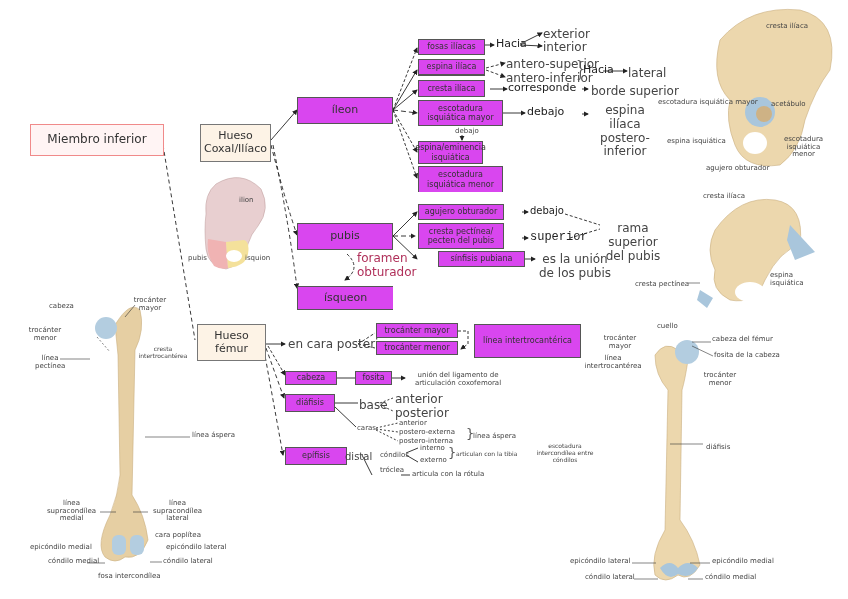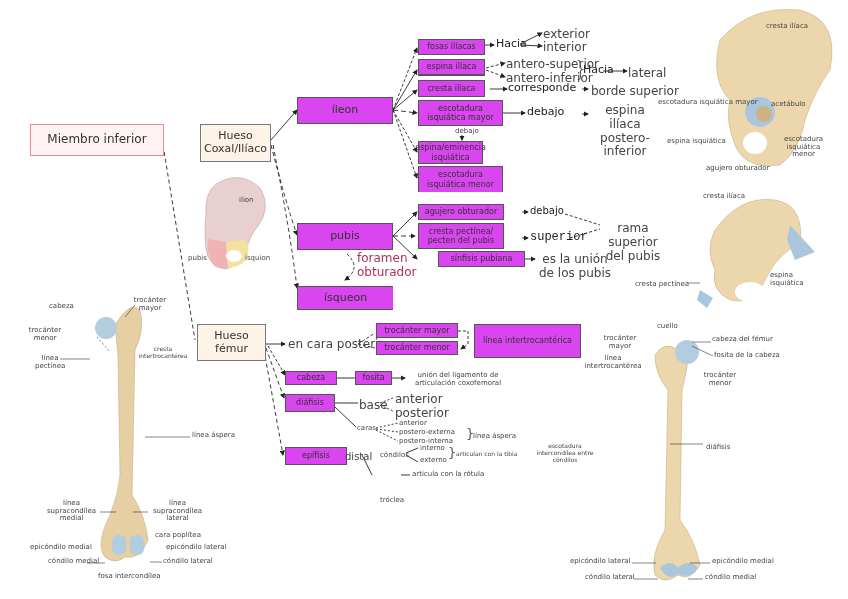--- a/index.html
+++ b/index.html
@@ -200,21 +200,21 @@
 
 <div class="box sm" style="left:285px;top:447px;width:62px;height:18px;text-align:right;">
     <span>epífisis</span>
   </div>
 <div class="t" style="left:345px;top:451px;font-size:10px;">distal</div>
 <div class="t" style="left:380px;top:451px;font-size:7px;">cóndilos</div>
 <div class="t" style="left:420px;top:444px;font-size:7px;">interno</div>
 <div class="t" style="left:420px;top:456px;font-size:7px;">externo</div>
 <div class="t" style="left:448px;top:446px;font-size:13px;color:#555;">}</div>
 <div class="t" style="left:456px;top:451px;font-size:6px;">articulan con la tibia</div>
-<div class="t" style="left:380px;top:496px;font-size:7px;">tróclea</div>
+<div class="t" style="left:380px;top:466px;font-size:7px;">tróclea</div>
 <div class="t" style="left:412px;top:470px;font-size:7px;">articula con la rótula</div>
 <div class="t tc" style="left:535px;top:443px;width:60px;white-space:normal;font-size:6px;">escotadura intercondílea entre cóndilos</div>
 
 <svg class="abs" style="left:700px;top:0px;" width="148" height="180">
   <path d="M20,40 Q50,5 100,10 Q140,20 130,70 Q115,90 105,120 Q100,150 80,165 Q45,170 35,145 Q25,120 30,100 Q10,80 20,40z" fill="#ecd7ad" stroke="#c9ae80" stroke-width="0.6"></path>
   <circle cx="60" cy="112" r="15" fill="#a9c6dc"></circle>
   <circle cx="64" cy="114" r="8" fill="#ceb285"></circle>
   <ellipse cx="55" cy="143" rx="12" ry="11" fill="#fff"></ellipse>
 </svg>
 <div class="lbl" style="left:766px;top:23px;">cresta ilíaca</div>

